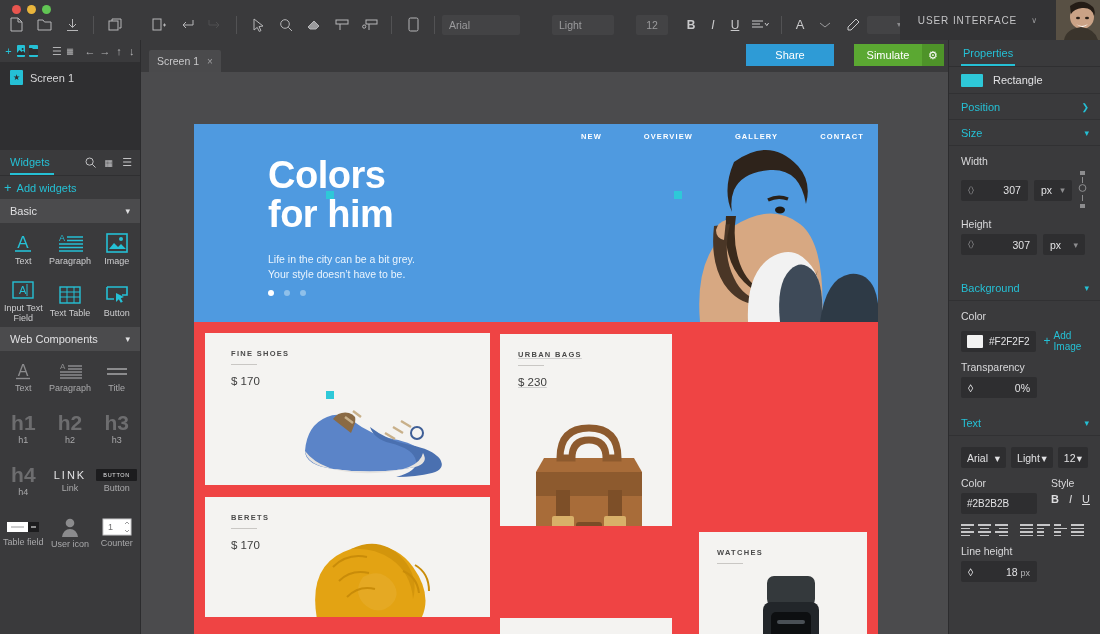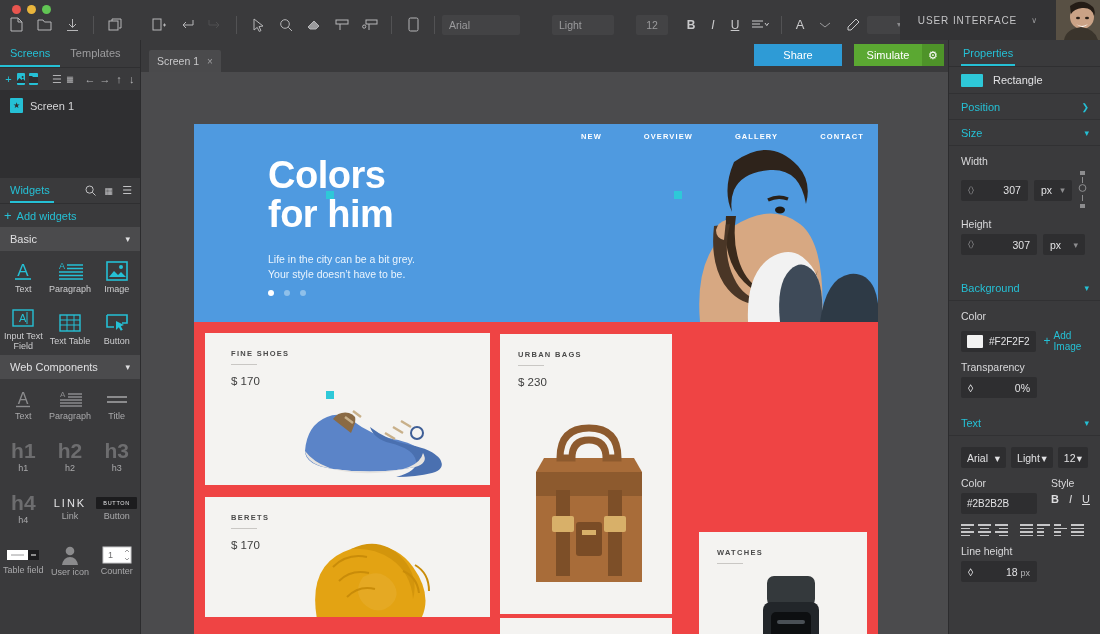--- a/index.html
+++ b/index.html
@@ -91,21 +91,21 @@
   .btng { background: #1c1c1e; color: #e0e0e2; font-size: 5.5px; letter-spacing:0.7px;
           padding: 3px 7px; border-radius:1px; }
 
   
   .center { flex: 1; display:flex; flex-direction:column; min-width:0; background:#3a3a3c; }
   .canvasbar { height: 32px; background: #3a3a3c; display:flex; align-items:flex-end;
                position:relative; }
   .stab { height: 22px; background:#4a4a4c; display:flex; align-items:center; gap:8px;
           padding: 0 8px; font-size:10.5px; color:#c9c9cb; margin-left:8px; border-radius:2px 2px 0 0; }
   .stab .x { font-size:10px; color:#9d9d9f; }
-  .cbar-right { position:absolute; right:4px; top:4px; display:flex; gap:12px; }
+  .cbar-right { position:absolute; right:4px; top:4px; display:flex; gap:20px; }
   .share { width: 88px; height:22px; background:#2e9bd6; color:#fff; font-size:11px;
            display:flex; align-items:center; justify-content:center; }
   .simwrap { display:flex; }
   .sim { width: 68px; height:22px; background:#5ba832; color:#fff; font-size:11px;
          display:flex; align-items:center; justify-content:center; }
   .simgear { width: 22px; height:22px; background:#4e9329; color:#fff; font-size:11px;
              display:flex; align-items:center; justify-content:center; }
   .canvas { flex:1; background:#4b4b4d; position:relative; overflow:hidden; }
   .page { position:absolute; left:53px; top:52px; width:684px; bottom:0; background:#fff; }
 
@@ -319,24 +319,20 @@
           <ellipse cx="31" cy="18" rx="2" ry="1.3" fill="#2b2018"></ellipse>
           <path d="M20 24q6 4 12 0-5 6-12 0z" fill="#fff"></path>
         </svg>
       </div>
     </div>
   </div>
 
   <div class="body">
 
     <div class="left">
-      <div class="tabrow">
-        <div class="tab active">Screens</div>
-        <div class="tab">Templates</div>
-      </div>
 
       <div class="iconrow">
         <div class="mini">+</div>
         <div class="sq">
           <svg width="8" height="8" viewBox="0 0 8 8">
               <path d="M0 6l2.5-3L4.5 5 6 3.5 8 6V8H0z" fill="#2f2f31"></path>
               <circle cx="5.6" cy="2" r="1" fill="#2f2f31"></circle>
             </svg>
         </div>
         <div class="sq">
@@ -582,21 +578,21 @@
                 <path d="M30 96q2-26 22-34 14-6 26 4 18 14 40 18 22 4 30 14 6 10-8 14-38 8-82 2-28-4-28-18z" fill="#5b84c8"></path>
                 <path d="M95 72q18 14 40 18 22 4 30 14 6 10-8 14-16 4-36 4 22-6 20-16-2-12-26-18-16-4-20-16z" fill="#4a70b0"></path>
                 <path d="M30 96q2 14 28 18 44 6 82-2 14-4 8-14-4 18-48 20-52 2-70-22z" fill="#e6e3df"></path>
                 <path d="M58 64q6-8 16-6 8 2 6 10l-4 10z" fill="#8a6a44"></path>
                 <path d="M110 78l10 6M118 72l10 6M126 66l10 6" stroke="#c8b08a" stroke-width="2.4"></path>
                 <path d="M70 62l8 6M78 56l8 6" stroke="#c8b08a" stroke-width="2.4"></path>
                 <circle cx="142" cy="78" r="6" fill="none" stroke="#3e5e96" stroke-width="2"></circle>
               </svg>
             </div>
 
-            <div class="card" style="left:306px; top:12px; width:172px; height:280px;">
+            <div class="card" style="left:306px; top:12px; width:172px; height:192px;text-decoration:underline;">
               <div class="cardpad" style="padding-left:18px">
                 <div class="cap">URBAN BAGS</div>
                 <div class="rule"></div>
                 <div class="price">$ 230</div>
               </div>
               <svg style="position:absolute;left:26px;top:78px" width="126" height="190" viewBox="0 0 126 190">
                 <path d="M18 46h90v124H18z" fill="#9c6334"></path>
                 <path d="M18 46h90l8 14v110H10V60z" fill="#a86c39"></path>
                 <path d="M10 60h106v24H10z" fill="#8d5a2e"></path>
                 <path d="M34 46q0-30 29-30t29 30h-12q0-18-17-18t-17 18z" fill="none" stroke="#8d5a2e" stroke-width="7"></path>

